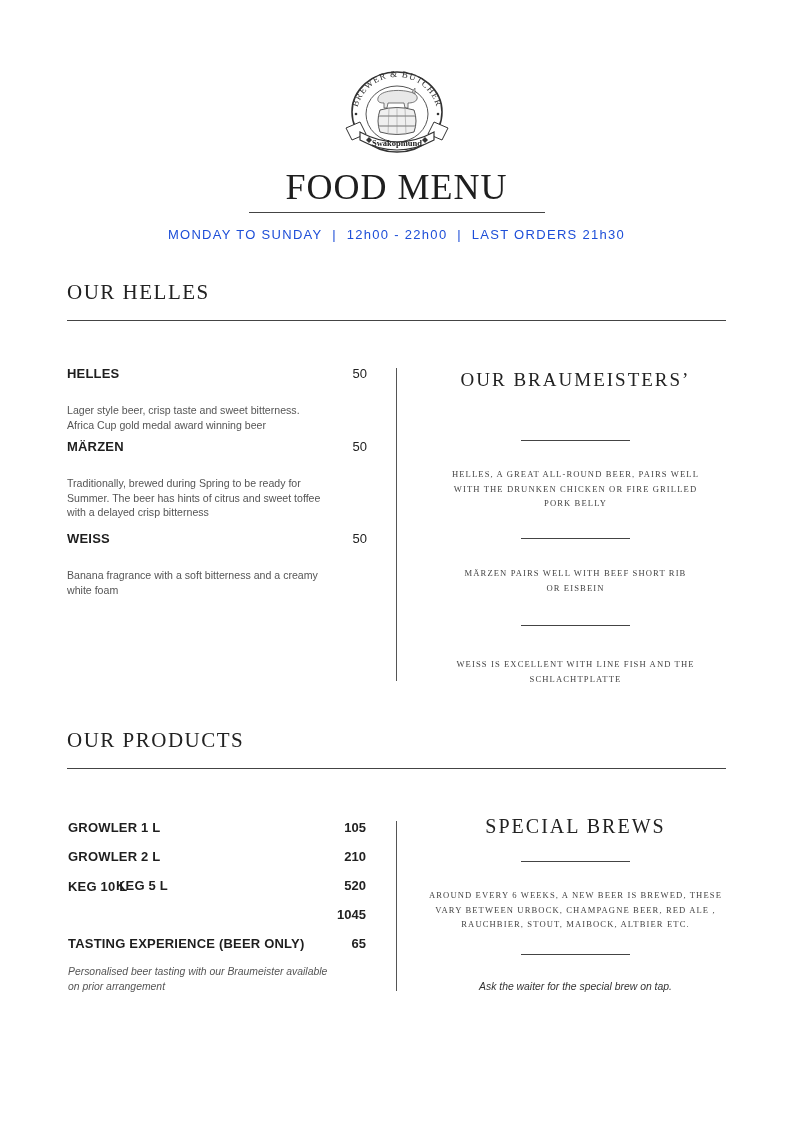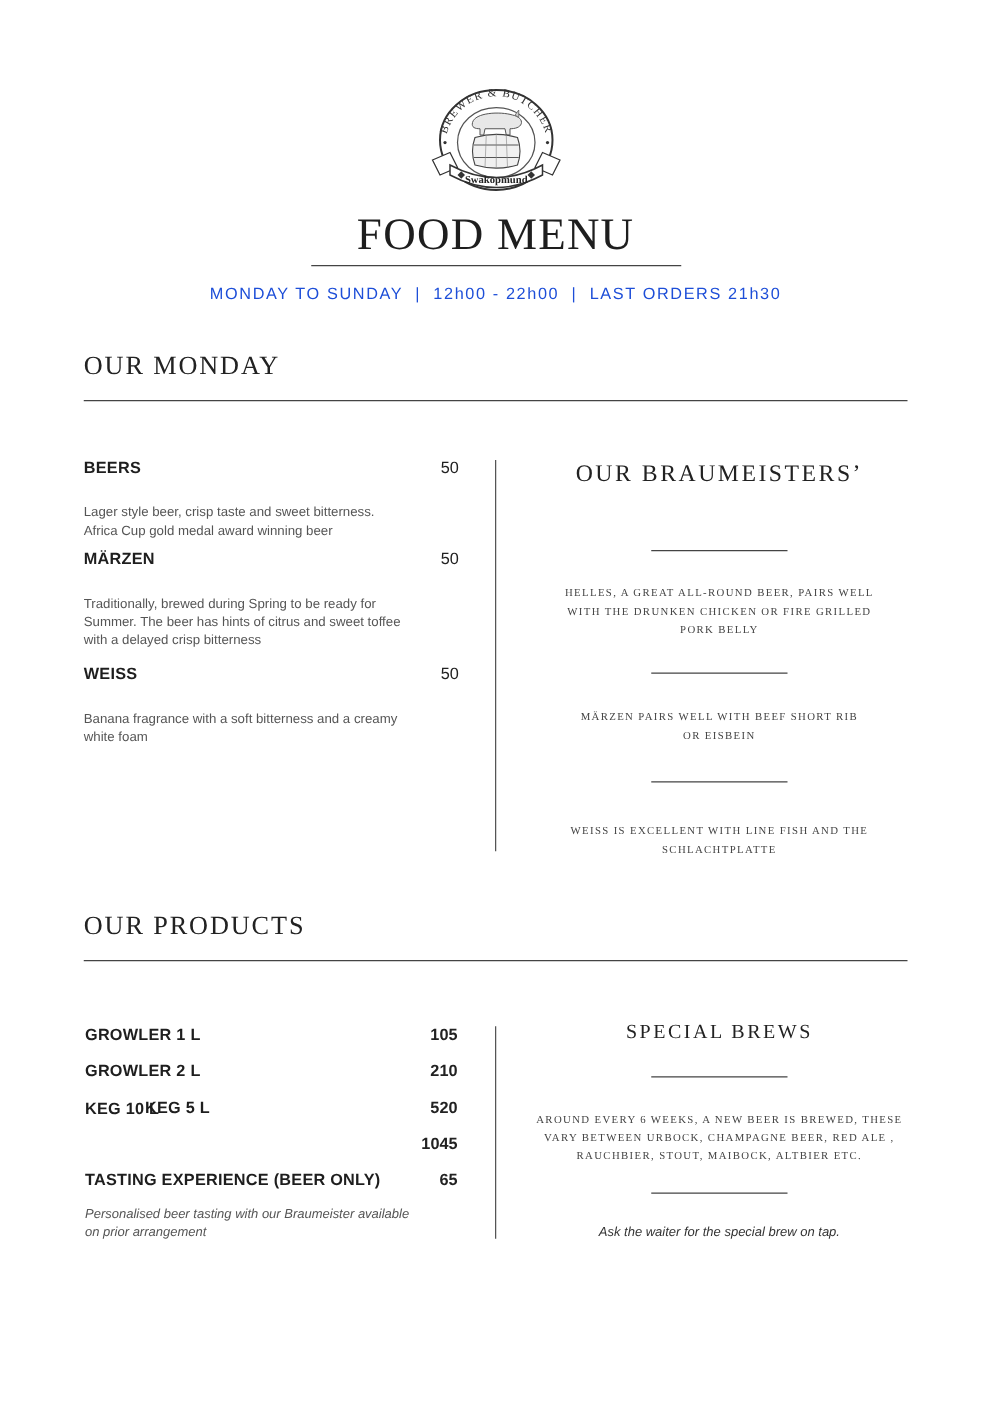--- a/index.html
+++ b/index.html
@@ -65,27 +65,27 @@
     <text x="55" y="78" text-anchor="middle" font-family="Liberation Serif, serif" font-size="8.5" font-weight="bold" fill="#222">Swakopmund</text>
     <path d="M24,72 l3,-3 l3,3 l-3,3 z" fill="#333"></path>
     <path d="M80,72 l3,-3 l3,3 l-3,3 z" fill="#333"></path>
   </svg>
 </div>
 
 <div id="title" class="abs serif">FOOD MENU</div>
 <div id="title-rule" class="abs"></div>
 <div id="hours" class="abs sans" style="white-space:pre;">MONDAY TO SUNDAY  |  12h00 - 22h00  |  LAST ORDERS 21h30</div>
 
-<div class="abs serif section-title" style="top:280px;">OUR MONDAY</div>
+<div class="abs serif section-title" style="top:280px;">OUR HELLES</div>
 <div class="abs section-rule" style="top:320px;"></div>
 
 <div class="abs vline" style="top:368px; height:313px;"></div>
 
 <div>
-  <div class="abs sans item-name" style="top:366px;">BEERS</div>
+  <div class="abs sans item-name" style="top:366px;">HELLES</div>
   <div class="abs sans item-price" style="top:366px;">50</div>
   <div class="abs sans item-desc" style="top:387px;">Lager style beer, crisp taste and sweet bitterness. Africa Cup gold medal award winning beer</div>
 </div>
 
 <div>
   <div class="abs sans item-name" style="top:439px;">MÄRZEN</div>
   <div class="abs sans item-price" style="top:439px;">50</div>
   <div class="abs sans item-desc" style="top:460px;">Traditionally, brewed during Spring to be ready for Summer. The beer has hints of citrus and sweet toffee with a delayed crisp bitterness</div>
 </div>
 
@@ -125,17 +125,17 @@
 <div>
   <div class="abs sans prod-name" style="top:879px;">KEG 10 L</div>
   <div class="abs sans prod-price" style="top:907px;">1045</div>
 </div>
 <div>
   <div class="abs sans prod-name" style="top:936px;">TASTING EXPERIENCE (BEER ONLY)</div>
   <div class="abs sans prod-price" style="top:936px;">65</div>
 </div>
 <div class="abs sans prod-note" style="top:964px;">Personalised beer tasting with our Braumeister available on prior arrangement</div>
 
-<div class="abs serif side-title" style="top:815px; font-size:16px;text-align:center;">SPECIAL BREWS</div>
+<div class="abs serif side-title" style="top:815px; font-size:20px;text-align:center;">SPECIAL BREWS</div>
 <div class="abs short-rule" style="top:861px;"></div>
 <div class="abs serif side-text" style="top:888px;">Around every 6 weeks, a new beer is brewed, these vary between Urbock, Champagne beer, Red Ale , Rauchbier, Stout, Maibock, Altbier etc.</div>
 <div class="abs short-rule" style="top:954px;"></div>
 <div class="abs sans side-italic" style="top:981px;">Ask the waiter for the special brew on tap.</div>
 
 </body></html>

